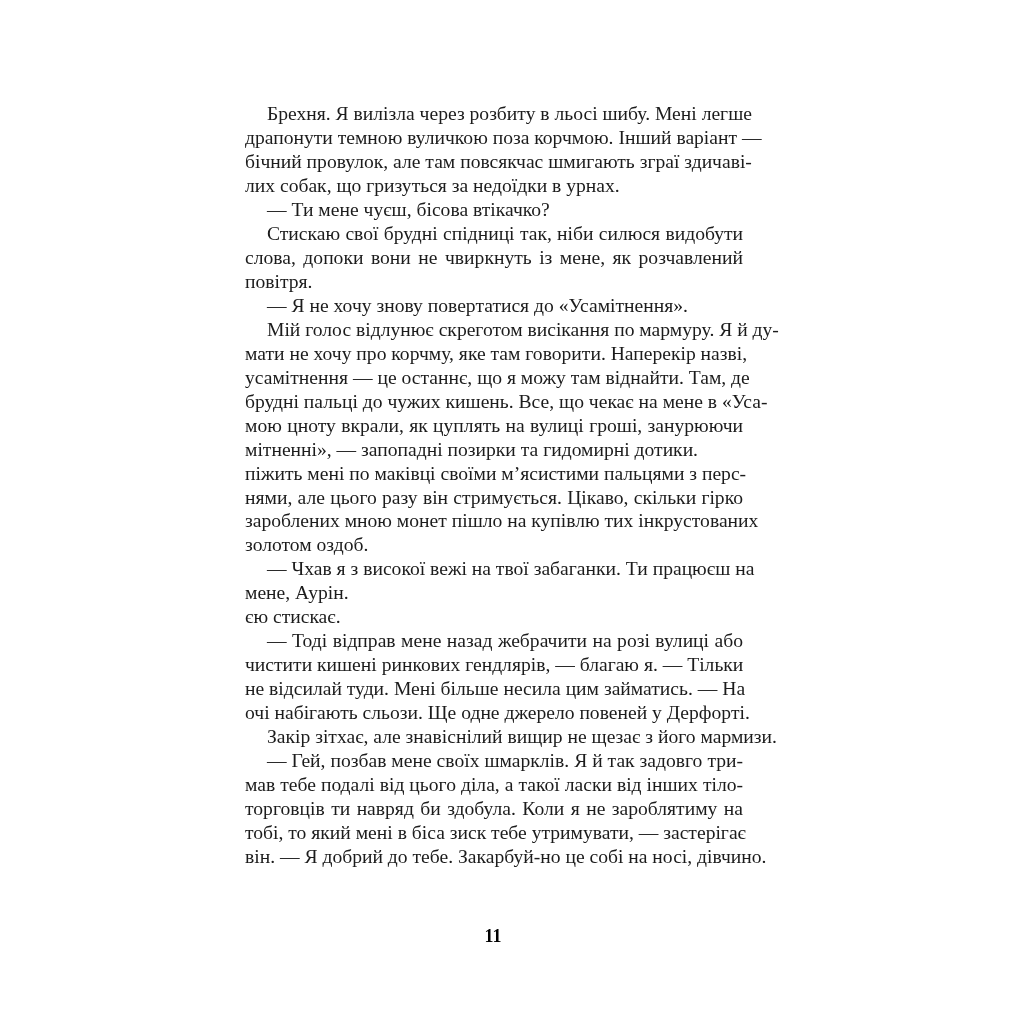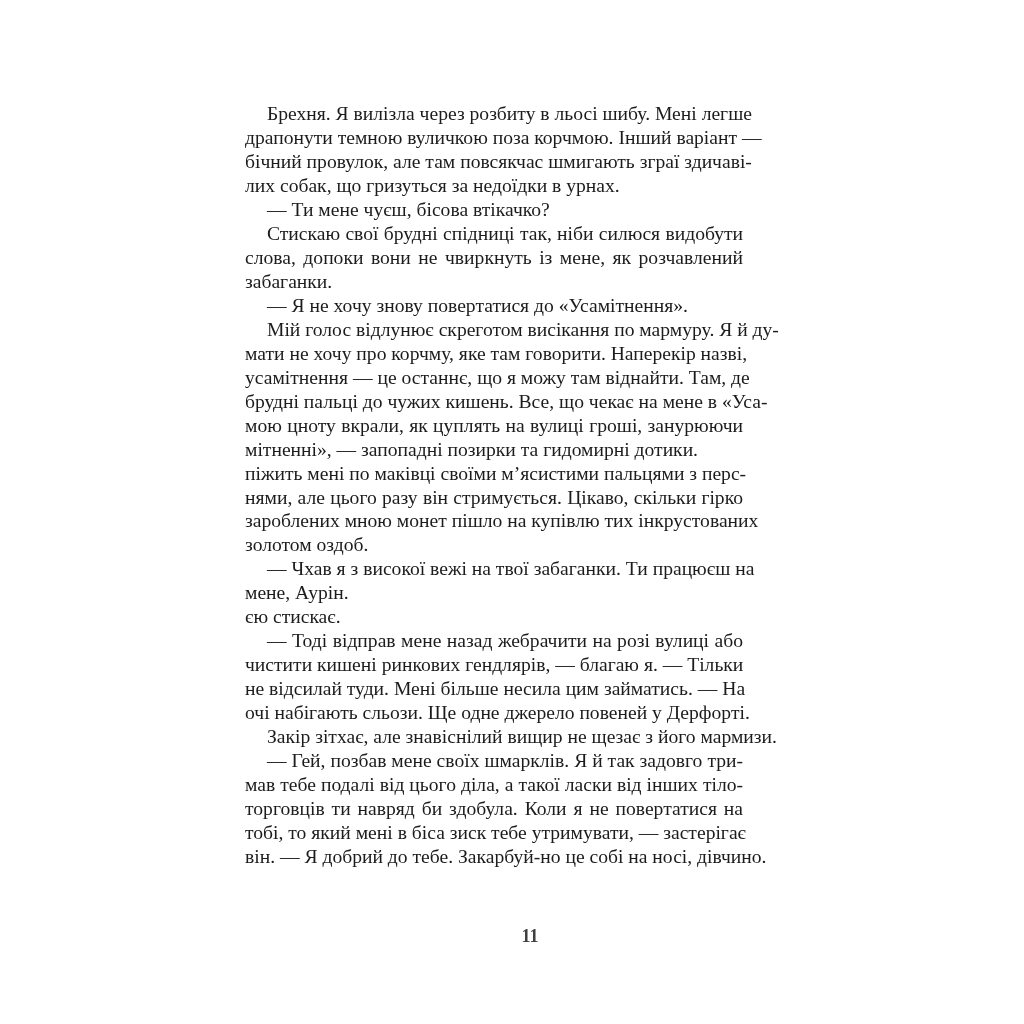--- a/index.html
+++ b/index.html
@@ -27,37 +27,36 @@
   .line.last { text-align-last: left; }
   .line.indent { padding-left: 22px; }
   .page-number {
     position: absolute;
     left: 0; width: 986px;
     top: 926px;
     text-align: center;
     font-family: "Liberation Serif", "DejaVu Serif", serif;
     font-weight: bold;
     font-size: 18px;
-    color: #404040;
-    padding-left: 37px;
+    color: #000000;
   }
 </style>
 </head>
 <body>
 
 <div class="page">
   <div class="text-block" id="text-block">
       <span class="line indent">Брехня. Я вилізла через розбиту в льосі шибу. Мені легше</span>
       <span class="line">драпонути темною вуличкою поза корчмою. Інший варіант —</span>
       <span class="line">бічний провулок, але там повсякчас шмигають зграї здичаві-</span>
       <span class="line last">лих собак, що гризуться за недоїдки в урнах.</span>
       <span class="line indent last">— Ти мене чуєш, бісова втікачко?</span>
       <span class="line indent">Стискаю свої брудні спідниці так, ніби силюся видобути</span>
       <span class="line">слова, допоки вони не чвиркнуть із мене, як розчавлений</span>
-      <span class="line last">забаганки.</span>
+      <span class="line last">повітря.</span>
       <span class="line indent last">— Я не хочу знову повертатися до «Усамітнення».</span>
       <span class="line indent">Мій голос відлунює скреготом висікання по мармуру. Я й ду-</span>
       <span class="line">мати не хочу про корчму, яке там говорити. Наперекір назві,</span>
       <span class="line">усамітнення — це останнє, що я можу там віднайти. Там, де</span>
       <span class="line">брудні пальці до чужих кишень. Все, що чекає на мене в «Уса-</span>
       <span class="line">мою цноту вкрали, як цуплять на вулиці гроші, занурюючи</span>
       <span class="line last">мітненні», — запопадні позирки та гидомирні дотики.</span>
       <span class="line">піжить мені по маківці своїми м’ясистими пальцями з перс-</span>
       <span class="line">нями, але цього разу він стримується. Цікаво, скільки гірко</span>
       <span class="line">зароблених мною монет пішло на купівлю тих інкрустованих</span>
@@ -65,18 +64,18 @@
       <span class="line indent">— Чхав я з високої вежі на твої забаганки. Ти працюєш на</span>
       <span class="line last">мене, Аурін.</span>
       <span class="line last">єю стискає.</span>
       <span class="line indent">— Тоді відправ мене назад жебрачити на розі вулиці або</span>
       <span class="line">чистити кишені ринкових гендлярів, — благаю я. — Тільки</span>
       <span class="line">не відсилай туди. Мені більше несила цим займатись. — На</span>
       <span class="line last">очі набігають сльози. Ще одне джерело повеней у Дерфорті.</span>
       <span class="line indent last">Закір зітхає, але знавіснілий вищир не щезає з його мармизи.</span>
       <span class="line indent">— Гей, позбав мене своїх шмарклів. Я й так задовго три-</span>
       <span class="line">мав тебе подалі від цього діла, а такої ласки від інших тіло-</span>
-      <span class="line">торговців ти навряд би здобула. Коли я не повертатися на</span>
+      <span class="line">торговців ти навряд би здобула. Коли я не зароблятиму на</span>
       <span class="line">тобі, то який мені в біса зиск тебе утримувати, — застерігає</span>
       <span class="line last">він. — Я добрий до тебе. Закарбуй-но це собі на носі, дівчино.</span>
     </div>
   <div class="page-number">11</div>
 </div>
 
 </body></html>

